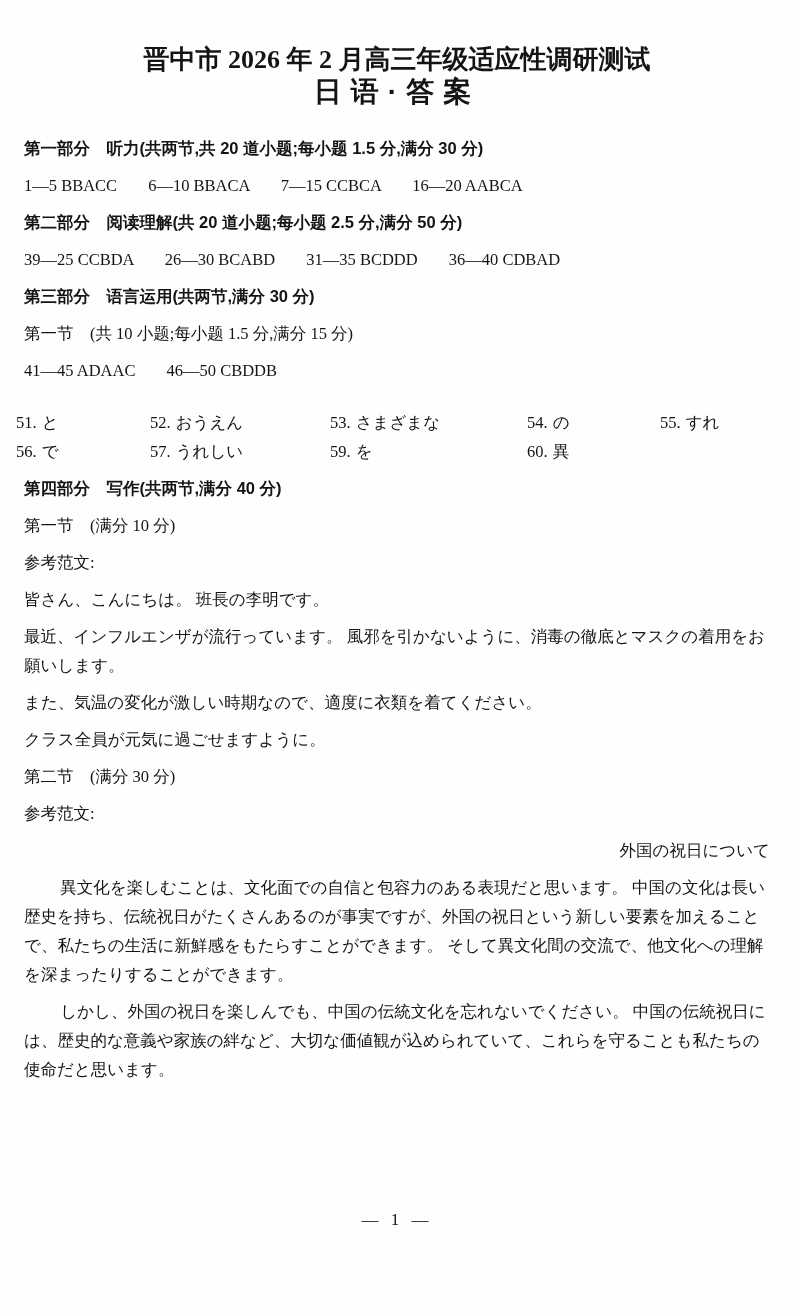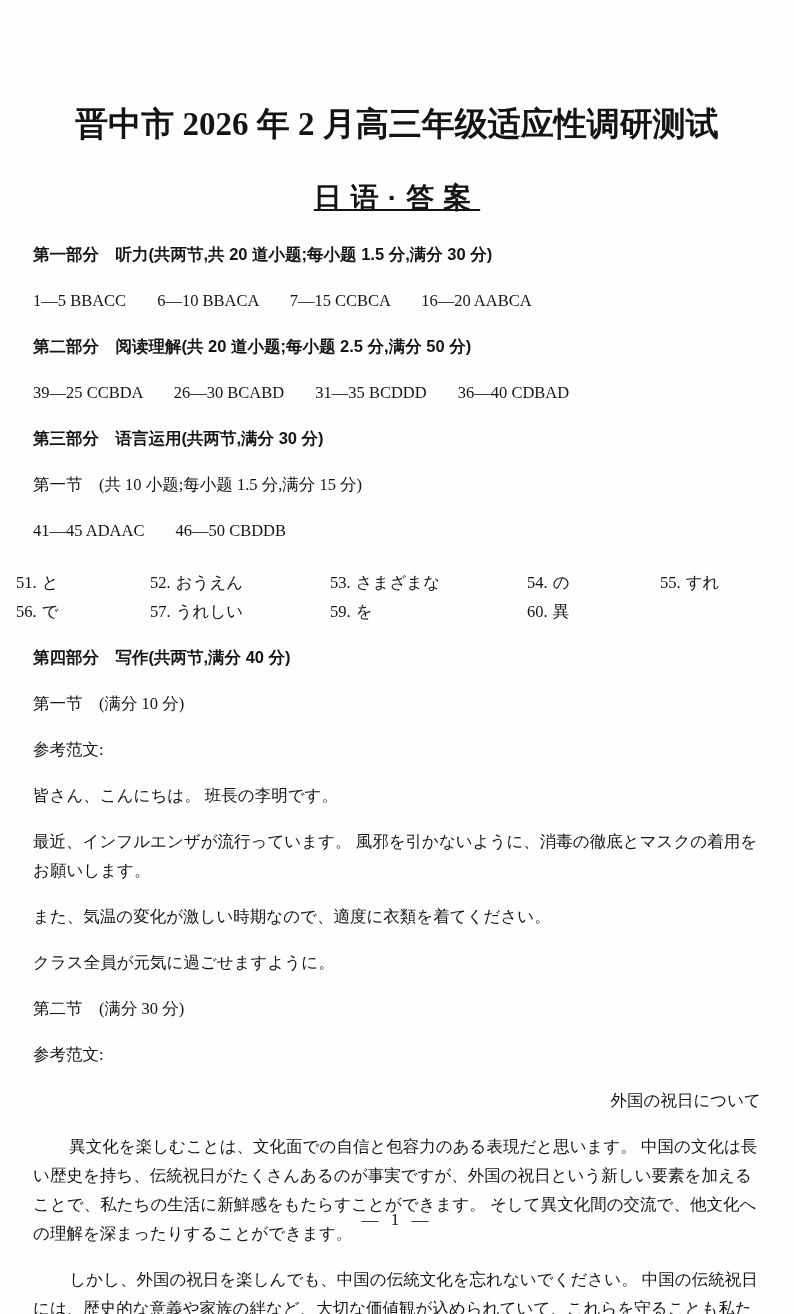--- a/index.html
+++ b/index.html
@@ -11,44 +11,42 @@
     position: relative;
     width: 794px;
     height: 1314px;
     margin: 0 auto;
     background: #fefefe;
     color: #141414;
     font-family: "Liberation Serif", serif;
     overflow: hidden;
   }
   .doc-title {
-    margin-top: 108px;
+    margin-top: 44px;
     text-align: center;
-    font-size: 33px;
+    font-size: 26px;
     line-height: 32px;
     font-weight: bold;
     font-family: "Liberation Serif", serif;
   }
   .doc-subtitle {
-    margin-top: 42px;
     text-align: center;
     font-size: 28px;
     line-height: 32px;
     font-weight: bold;
     letter-spacing: 9px;
     font-family: "Liberation Sans", sans-serif;
-    text-decoration: underline;
   }
   .content {
     margin-top: 26px;
     padding: 0 16px;
     font-size: 16.5px;
   }
   .content p {
-    margin: 17px;
+    margin: 8px;
     line-height: 29px;
   }
   .sec-heading {
     font-family: "Liberation Sans", sans-serif;
     font-weight: bold;
     font-size: 16.5px;
   }
   .answer-line .ag + .ag {
     margin-left: 27px;
   }

